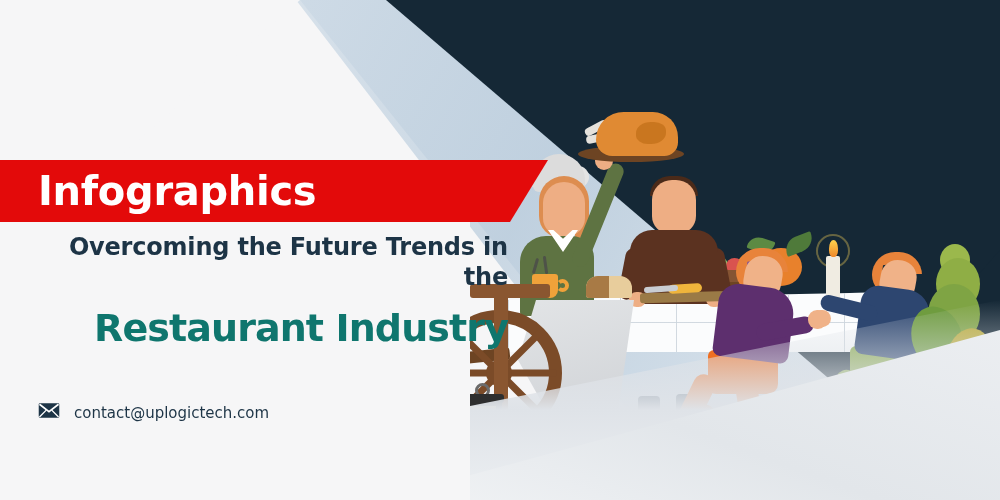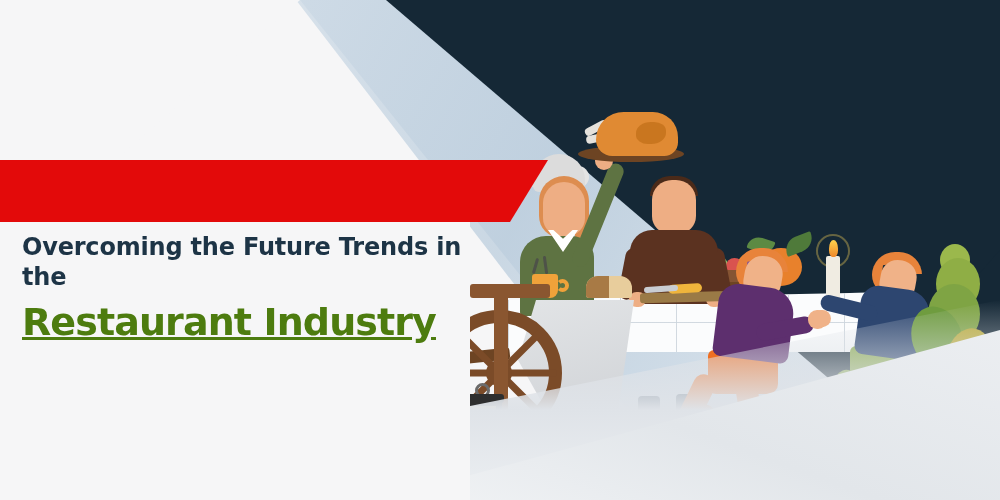--- a/index.html
+++ b/index.html
@@ -94,28 +94,28 @@
     background:#e30a0a;
     clip-path:polygon(0 0, 548px 0, 510px 62px, 0 62px);
   }
   .red-band-title {
     position:absolute; left:38px; top:168px;
     font:700 40px/1.15 "DejaVu Sans", sans-serif;
     color:#ffffff; letter-spacing:-.3px;
   }
 
   
-  .headline { position:absolute; left:22px; top:232px; width:470px; }
+  .headline { position:absolute; left:38px; top:232px; width:470px;text-align:right; }
   .hl-1 {
     font:700 24px/1.25 "DejaVu Sans", sans-serif;
     color:#1d3446; letter-spacing:-.2px;
   }
   .hl-2 {
     font:700 38px/1.12 "DejaVu Sans", sans-serif;
-    color:#4d7c0f; letter-spacing:-.9px; margin-top:9px;text-decoration:underline;
+    color:#0f766e; letter-spacing:-.9px; margin-top:15px;
   }
   .hl-3 {
     font:700 20px/1.3 "DejaVu Sans", sans-serif;
     color:#1d3446; letter-spacing:-.1px; margin-top:4px;
   }
 
   
   .contacts { position:absolute; left:38px; top:396px; }
   .c-row { display:flex; align-items:center; height:34px; }
   .c-icon { width:22px; height:22px; margin-right:14px; flex:0 0 22px; }
@@ -587,25 +587,36 @@
 
     <div class="bg-ground"></div>
     <div class="bg-ground2"></div>
   </div>
 
   <div class="left-panel"></div>
   <div class="left-panel-low"></div>
 
 
   <div class="red-band"></div>
+  <div class="red-band-title">Infographics</div>
 
   <div class="headline">
     <div class="hl-1">Overcoming the Future Trends in the</div>
     <div class="hl-2">Restaurant Industry</div>
   </div>
 
   <div class="contacts">
 
 
+    <div class="c-row">
+      <span class="c-icon">
+        <svg viewBox="0 0 24 18" width="22" height="17">
+          <rect x="0.8" y="1.2" width="22.4" height="15.6" rx="1.2" fill="#1d3446"></rect>
+          <path d="M1.6 2.2 L12 10.2 L22.4 2.2" fill="none" stroke="#ffffff" stroke-width="1.8"></path>
+          <path d="M1.6 16 L9 8.6 M22.4 16 L15 8.6" fill="none" stroke="#ffffff" stroke-width="1.5"></path>
+        </svg>
+      </span>
+      <span class="c-text">contact@uplogictech.com</span>
+    </div>
 
   </div>
 
 </div>
 
 </body></html>

